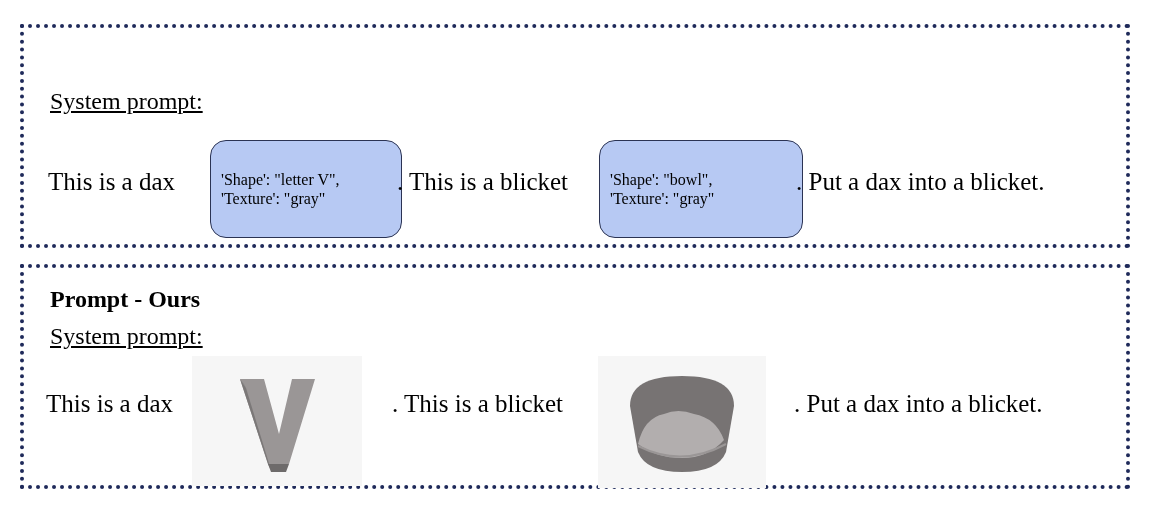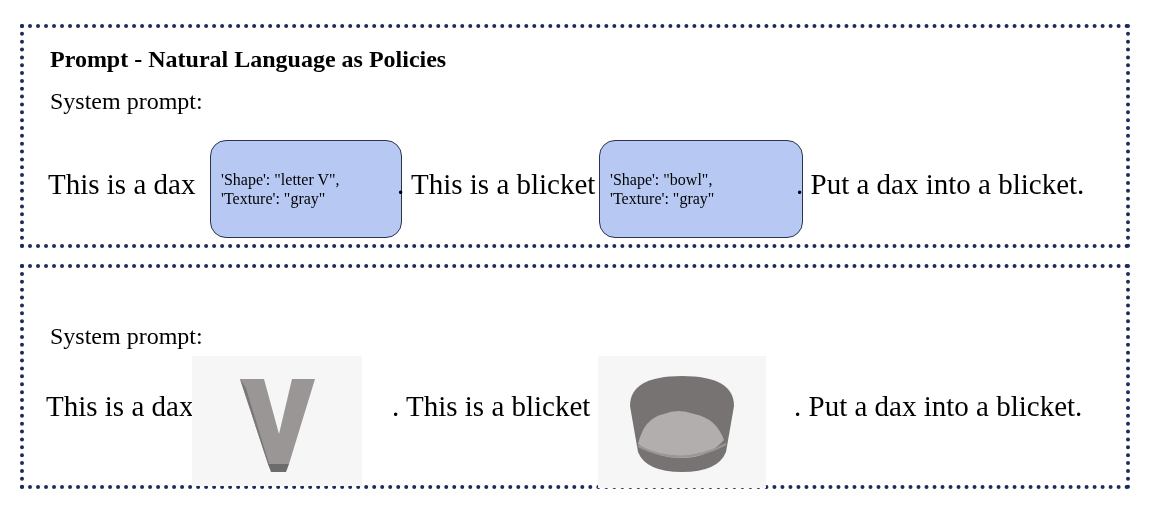--- a/index.html
+++ b/index.html
@@ -2,47 +2,47 @@
 <html><head>
 <meta charset="utf-8">
 <style>
   html, body { margin:0; padding:0; background:#ffffff; }
   body { width:1152px; height:513px; position:relative; overflow:hidden;
          font-family:"Liberation Serif", serif; color:#000; }
   .box { position:absolute; left:20px; width:1110px; border:4px dotted #1f2a5a; box-sizing:border-box; }
   .box1 { top:24px; height:224px; }
   .box2 { top:264px; height:225px; }
   .title { position:absolute; left:26px; font-weight:bold; font-size:24px; }
-  .sub { position:absolute; left:26px; font-size:24px; }
-  .txt { position:absolute; font-size:29px; white-space:nowrap; }
+  .sub { position:absolute; left:26px; font-size:24px; text-decoration:underline; }
+  .txt { position:absolute; font-size:25px; white-space:nowrap; }
   .card { position:absolute; background:#b7c9f3; border:1.5px solid #2b3353; border-radius:16px; box-sizing:border-box;
           font-size:16px; line-height:19px; padding-left:10px; display:flex; flex-direction:column; justify-content:center; }
   .card b { font-weight:normal; }
   .img { position:absolute; background:#f6f6f6; }
 </style>
 </head>
 <body>
 
 <div class="box box1">
-  <div class="title" style="top:18px;">Prompt - Natural Language as Policies</div>
   <div class="sub" style="top:60px;">System prompt:</div>
   <div class="txt" style="left:24px; top:140px;">This is a dax</div>
   <div class="card" style="left:186px; top:112px; width:192px; height:98px;">
     <div><b>'Shape':</b><span> "letter V",</span></div>
     <div><b>'Texture':</b><span> "gray"</span></div>
   </div>
   <div class="txt" style="left:373px; top:140px;">. This is a blicket</div>
   <div class="card" style="left:575px; top:112px; width:204px; height:98px;">
     <div><b>'Shape':</b><span> "bowl",</span></div>
     <div><b>'Texture':</b><span> "gray"</span></div>
   </div>
   <div class="txt" style="left:772px; top:140px;">. Put a dax into a blicket.</div>
 </div>
 
 <div class="box box2">
+  <div class="title" style="top:18px;">Prompt - Ours</div>
   <div class="sub" style="top:55px;">System prompt:</div>
   <div class="txt" style="left:22px; top:122px;">This is a dax</div>
   <div class="img" style="left:168px; top:88px; width:170px; height:130px;">
     <svg width="170" height="130" viewBox="0 0 170 130">
       <polygon points="48,23 72,23 87,78 100,23 123,23 97,108 76,108" fill="#9a9696"></polygon>
       <polygon points="48,23 54,32 79,114 76,108" fill="#7b7878"></polygon>
       <polygon points="76,108 97,108 94,116 79,116" fill="#6e6b6b"></polygon>
       <polygon points="54,32 48,23 52,28" fill="#888"></polygon>
     </svg>
   </div>

